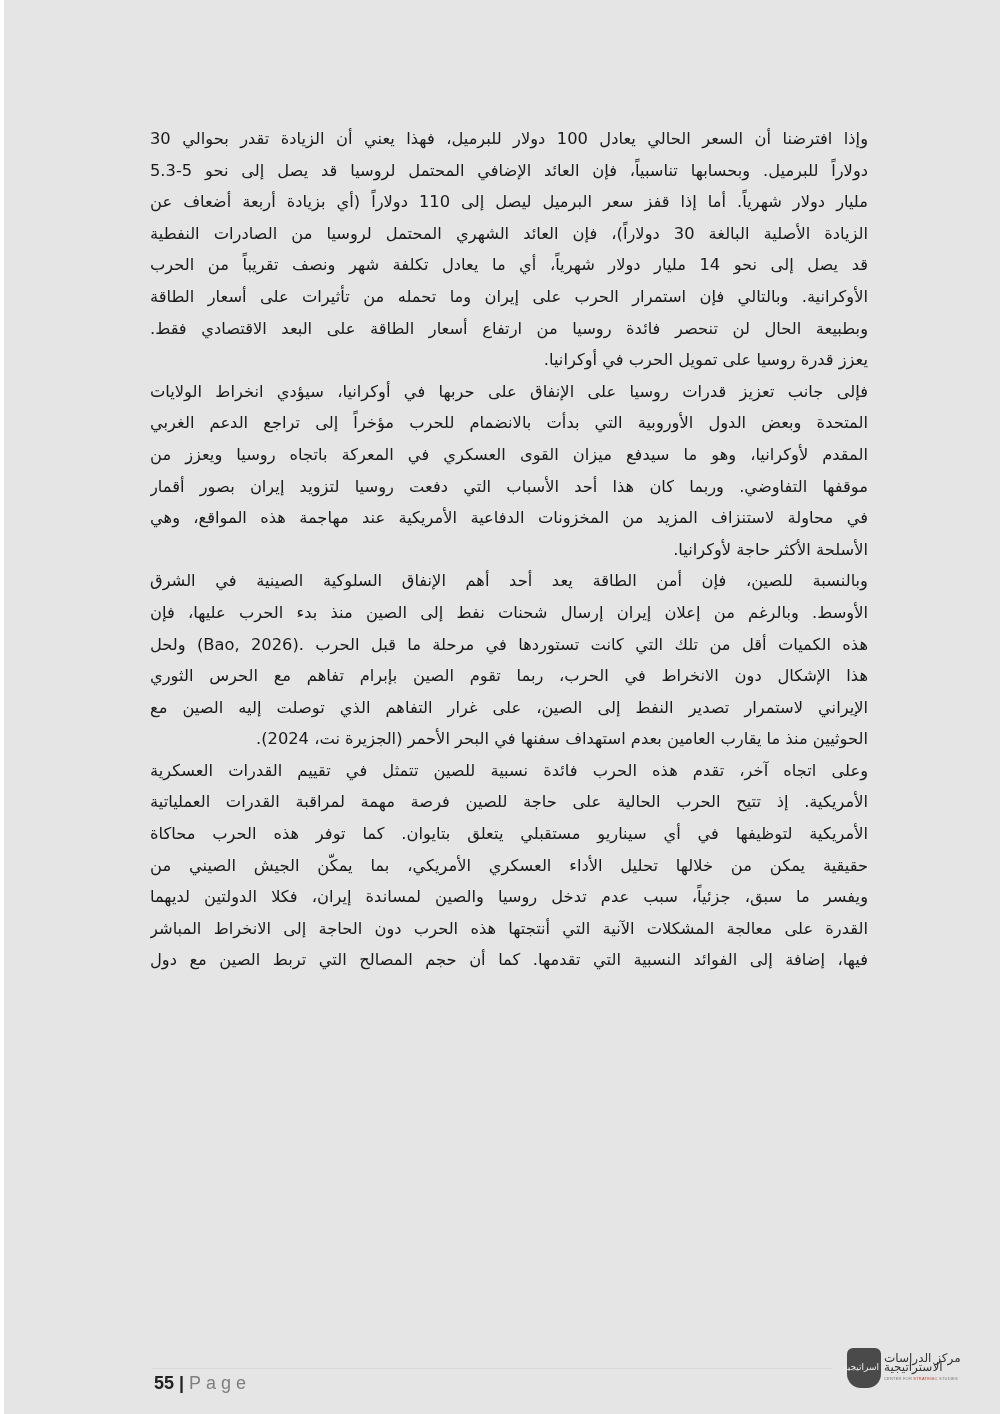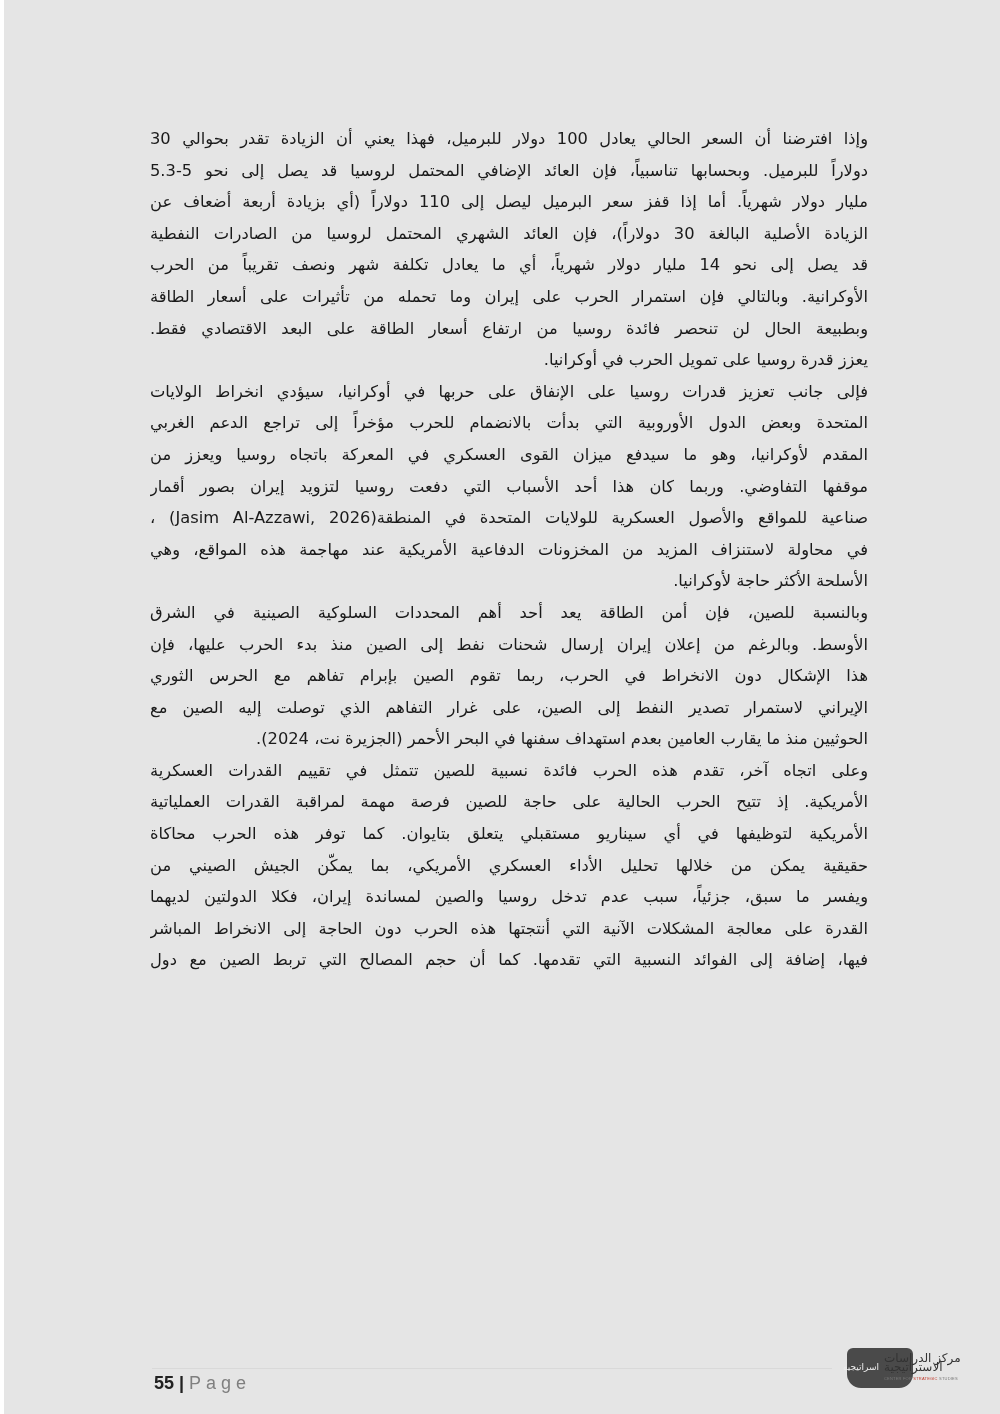--- a/index.html
+++ b/index.html
@@ -34,21 +34,21 @@
     position: absolute; left: 150px; top: 1373px;
     font-family: "Liberation Sans", sans-serif; font-size: 18px; color: #222;
     direction: ltr;
   }
   .page-num .num { font-weight: bold; }
   .page-num .sep { font-weight: bold; margin: 0 5px; }
   .page-num .label { color: #7f7f7f; letter-spacing: 5px; }
   .logo { position: absolute; left: 843px; top: 1348px; width: 120px; height: 44px; }
   .shield {
     position: absolute; left: 0; top: 0; width: 34px; height: 40px;
-    background: #4a4a4a; border-radius: 6px 6px 14px 14px; padding-left: 32px;
+    background: #4a4a4a; border-radius: 6px 6px 14px 14px;
   }
   .shield-text {
     position: absolute; left: 2px; top: 14px; width: 30px; font-size: 9px; color: #eee;
     text-align: center; font-family: "DejaVu Sans", sans-serif; direction: rtl;
   }
   .logo-title {
     position: absolute; left: 37px; top: 6px; width: 80px; font-size: 12px; line-height: 9px;
     font-family: "DejaVu Sans", sans-serif; color: #333; direction: rtl; text-align: left;
   }
   .logo-sub {
@@ -67,25 +67,25 @@
       <span class="line">مليار دولار شهرياً. أما إذا قفز سعر البرميل ليصل إلى 110 دولاراً (أي بزيادة أربعة أضعاف عن</span>
       <span class="line">الزيادة الأصلية البالغة 30 دولاراً)، فإن العائد الشهري المحتمل لروسيا من الصادرات النفطية</span>
       <span class="line">قد يصل إلى نحو 14 مليار دولار شهرياً، أي ما يعادل تكلفة شهر ونصف تقريباً من الحرب</span>
       <span class="line">الأوكرانية. وبالتالي فإن استمرار الحرب على إيران وما تحمله من تأثيرات على أسعار الطاقة</span>
       <span class="line">وبطبيعة الحال لن تنحصر فائدة روسيا من ارتفاع أسعار الطاقة على البعد الاقتصادي فقط.</span>
       <span class="line last">يعزز قدرة روسيا على تمويل الحرب في أوكرانيا.</span>
       <span class="line">فإلى جانب تعزيز قدرات روسيا على الإنفاق على حربها في أوكرانيا، سيؤدي انخراط الولايات</span>
       <span class="line">المتحدة وبعض الدول الأوروبية التي بدأت بالانضمام للحرب مؤخراً إلى تراجع الدعم الغربي</span>
       <span class="line">المقدم لأوكرانيا، وهو ما سيدفع ميزان القوى العسكري في المعركة باتجاه روسيا ويعزز من</span>
       <span class="line">موقفها التفاوضي. وربما كان هذا أحد الأسباب التي دفعت روسيا لتزويد إيران بصور أقمار</span>
-      <span class="line">صناعية للمواقع والأصول العسكرية للولايات المتحدة في المنطقة(Jasim Al-Azzawi, 2026) ،</span>
       <span class="line">في محاولة لاستنزاف المزيد من المخزونات الدفاعية الأمريكية عند مهاجمة هذه المواقع، وهي</span>
       <span class="line last">الأسلحة الأكثر حاجة لأوكرانيا.</span>
-      <span class="line">وبالنسبة للصين، فإن أمن الطاقة يعد أحد أهم المحددات السلوكية الصينية في الشرق</span>
+      <span class="line">وبالنسبة للصين، فإن أمن الطاقة يعد أحد أهم الإنفاق السلوكية الصينية في الشرق</span>
       <span class="line">الأوسط. وبالرغم من إعلان إيران إرسال شحنات نفط إلى الصين منذ بدء الحرب عليها، فإن</span>
+      <span class="line">هذه الكميات أقل من تلك التي كانت تستوردها في مرحلة ما قبل الحرب .(Bao, 2026) ولحل</span>
       <span class="line">هذا الإشكال دون الانخراط في الحرب، ربما تقوم الصين بإبرام تفاهم مع الحرس الثوري</span>
       <span class="line">الإيراني لاستمرار تصدير النفط إلى الصين، على غرار التفاهم الذي توصلت إليه الصين مع</span>
       <span class="line last">الحوثيين منذ ما يقارب العامين بعدم استهداف سفنها في البحر الأحمر (الجزيرة نت، 2024).</span>
       <span class="line">وعلى اتجاه آخر، تقدم هذه الحرب فائدة نسبية للصين تتمثل في تقييم القدرات العسكرية</span>
       <span class="line">الأمريكية. إذ تتيح الحرب الحالية على حاجة للصين فرصة مهمة لمراقبة القدرات العملياتية</span>
       <span class="line">الأمريكية لتوظيفها في أي سيناريو مستقبلي يتعلق بتايوان. كما توفر هذه الحرب محاكاة</span>
       <span class="line">حقيقية يمكن من خلالها تحليل الأداء العسكري الأمريكي، بما يمكّن الجيش الصيني من</span>
       <span class="line">ويفسر ما سبق، جزئياً، سبب عدم تدخل روسيا والصين لمساندة إيران، فكلا الدولتين لديهما</span>
       <span class="line">القدرة على معالجة المشكلات الآنية التي أنتجتها هذه الحرب دون الحاجة إلى الانخراط المباشر</span>
       <span class="line">فيها، إضافة إلى الفوائد النسبية التي تقدمها. كما أن حجم المصالح التي تربط الصين مع دول</span>

